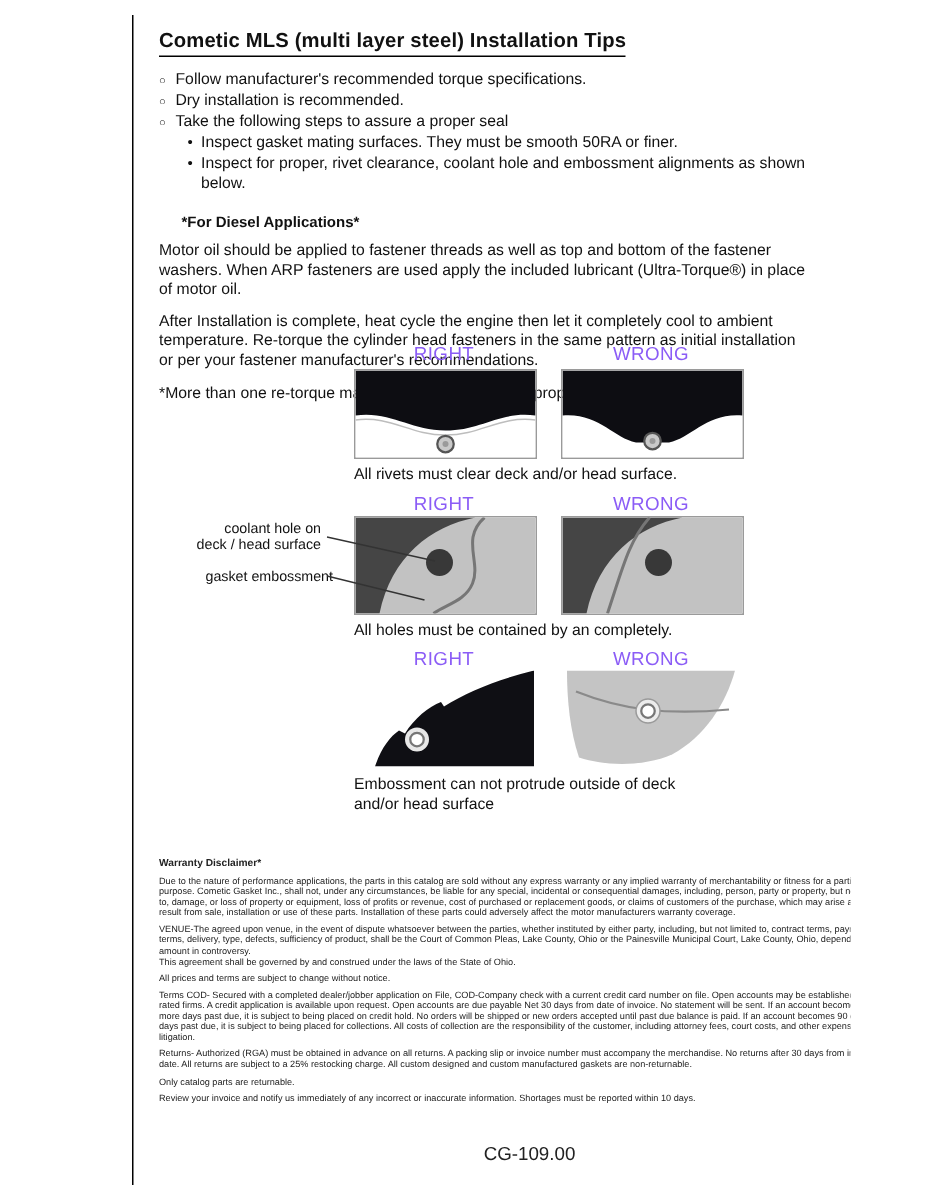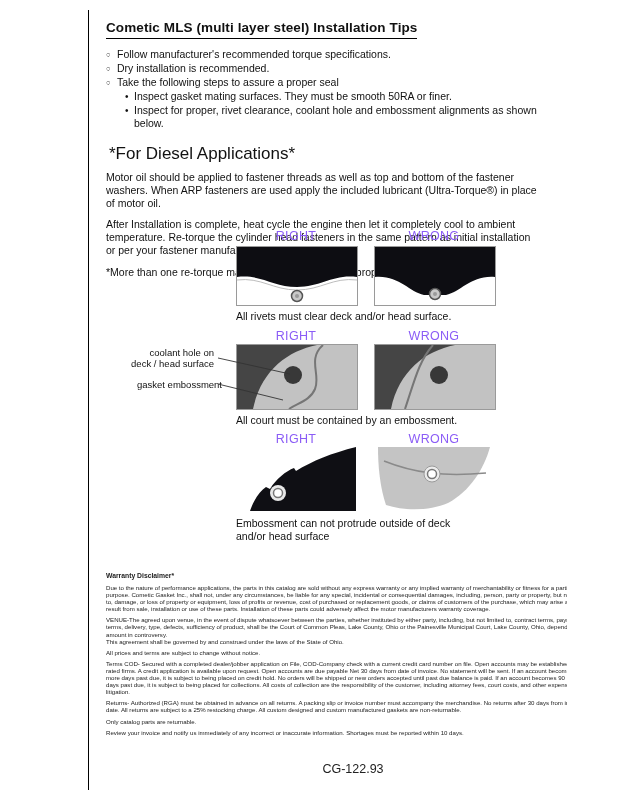--- a/index.html
+++ b/index.html
@@ -15,21 +15,21 @@
   .title{
     display:inline-block;font-size:13.5px;font-weight:bold;margin:0 0 9px 0;
     border-bottom:1.5px solid #000;padding-bottom:3px;letter-spacing:0.1px;
   }
   .bullets{list-style:none;margin:0;padding:0;font-size:10.5px;line-height:13px;}
   .bullets li{position:relative;margin:0 0 1px 0;}
   .b{padding-left:11px;}
   .b::before{content:"○";position:absolute;left:0;top:0;font-size:7.5px;line-height:13px;}
   .sb{padding-left:10px;margin-left:18px !important;}
   .sb::before{content:"•";position:absolute;left:1px;top:0;font-size:10px;line-height:13px;}
-  .diesel-h{font-size:17px;font-weight:normal;margin:14px 0 7px 3px;}
+  .diesel-h{font-size:10px;font-weight:bold;margin:14px 0 7px 15px;}
   .para{font-size:10.5px;line-height:12.8px;margin:0 0 9px 0;width:436px;}
   .note{margin-top:2px;}
 
   
   .diagrams{position:absolute;left:0;top:229px;width:618px;height:322px;}
   .flabel{position:absolute;width:120px;text-align:center;font-size:12.5px;letter-spacing:0.3px;color:#8b5cf6;}
   .tile{position:absolute;line-height:0;}
   .tile.framed svg{border:1px solid #9a9a9a;}
   .fcaption{position:absolute;font-size:10.5px;line-height:12.5px;color:#111;white-space:pre-line;}
   .callout{position:absolute;width:106px;text-align:right;font-size:9.5px;line-height:11px;white-space:pre-line;color:#111;}
@@ -109,21 +109,21 @@
         <path d="M58,0 C44,16 40,34 30,64" fill="none" stroke="#767676" stroke-width="2"></path>
         <circle cx="64" cy="30" r="9" fill="#383838"></circle>
       </svg>
     </div>
 
     <svg class="leader" width="618" height="322" viewBox="0 0 618 322" xmlns="http://www.w3.org/2000/svg">
       <line x1="218" y1="129" x2="290" y2="145" stroke="#333" stroke-width="0.9"></line>
       <line x1="218" y1="155" x2="283" y2="171" stroke="#333" stroke-width="0.9"></line>
     </svg>
 
-    <div class="fcaption" style="left:236px;top:185px;width:270px;">All court must be contained by an embossment.</div>
+    <div class="fcaption" style="left:236px;top:185px;width:270px;">All holes must be contained by an completely.</div>
 
     <div class="flabel" style="left:236px;top:203px;">RIGHT</div>
     <div class="flabel" style="left:374px;top:203px;">WRONG</div>
 
     <div class="tile" style="left:236px;top:218px;">
       <svg width="120" height="64" viewBox="0 0 120 64" xmlns="http://www.w3.org/2000/svg">
         <path d="M120,0 V64 H14 C18,52 24,44 30,40 L34,42 C40,32 50,24 58,21 L60,24 C76,14 96,6 120,0 Z" fill="#0f0f14"></path>
         <circle cx="42" cy="46" r="8" fill="#e8e8e8"></circle>
         <circle cx="42" cy="46" r="4.5" fill="#ffffff" stroke="#777" stroke-width="1.5"></circle>
       </svg>
@@ -145,14 +145,14 @@
     <p>Due to the nature of performance applications, the parts in this catalog are sold without any express warranty or any implied warranty of merchantability or fitness for a particular purpose.  Cometic Gasket Inc., shall not, under any circumstances, be liable for any special, incidental or consequential damages, including, person, party or property, but not limited to, damage, or loss of property or equipment, loss of profits or revenue, cost of purchased or replacement goods, or claims of customers of the purchase, which may arise and/or result from sale, installation or use of these parts.  Installation of these parts could adversely affect the motor manufacturers warranty coverage.</p>
     <p>VENUE-The agreed upon venue, in the event of dispute whatsoever between the parties, whether instituted by either party, including, but not limited to, contract terms, payment terms, delivery, type, defects, sufficiency of product, shall be the Court of Common Pleas, Lake County, Ohio or the Painesville Municipal Court, Lake County, Ohio, depending on the amount in controversy.
 This agreement shall be governed by and construed under the laws of the State of Ohio.</p>
     <p>All prices and terms are subject to change without notice.</p>
     <p>Terms COD- Secured with a completed dealer/jobber application on File, COD-Company check with a current credit card number on file.  Open accounts may be established by well rated firms.  A credit application is available upon request.  Open accounts are due payable Net 30 days from date of invoice.  No statement will be sent.  If an account becomes 60 or more days past due, it is subject to being placed on credit hold.  No orders will be shipped or new orders accepted until past due balance is paid.  If an account becomes 90 or more days past due, it is subject to being placed for collections.  All costs of collection are the responsibility of the customer, including attorney fees, court costs, and other expenses of litigation.</p>
     <p>Returns- Authorized (RGA) must be obtained in advance on all returns.  A packing slip or invoice number must accompany the merchandise.  No returns after 30 days from invoice date.  All returns are subject to a 25% restocking charge.  All custom designed and custom manufactured gaskets are non-returnable.</p>
     <p>Only catalog parts are returnable.</p>
     <p>Review your invoice and notify us immediately of any incorrect or inaccurate information.  Shortages must be reported within 10 days.</p>
   </div>
 
-  <div class="footer">CG-122.93</div>
+  <div class="footer">CG-109.00</div>
 </div>
 
 </body></html>

